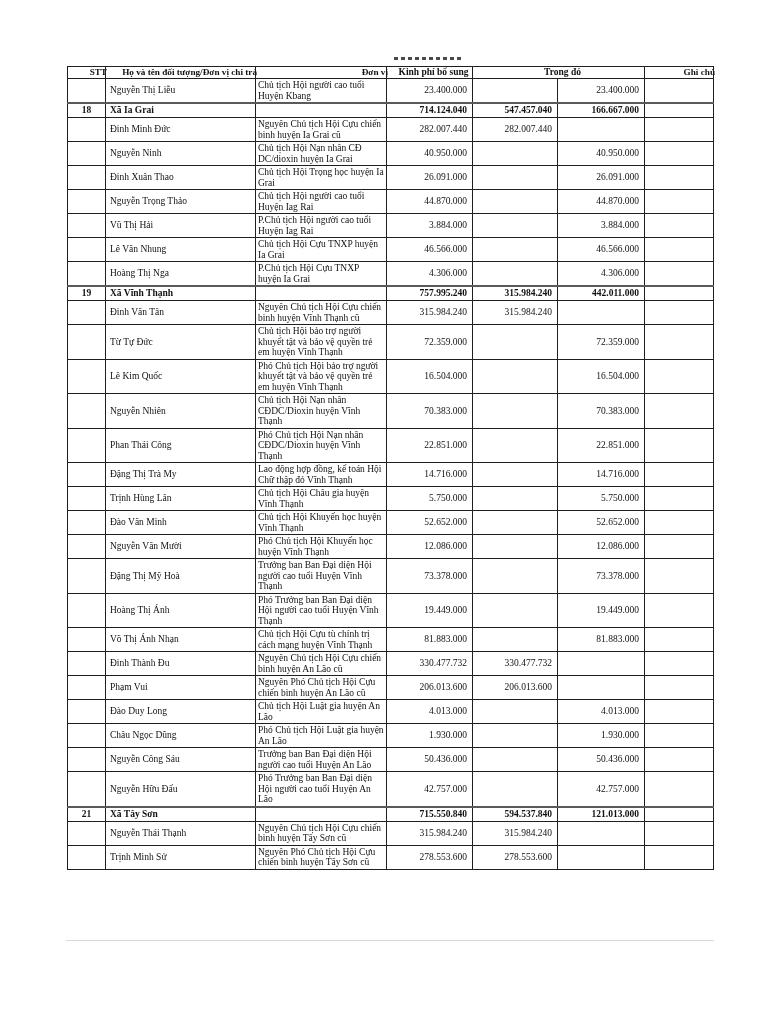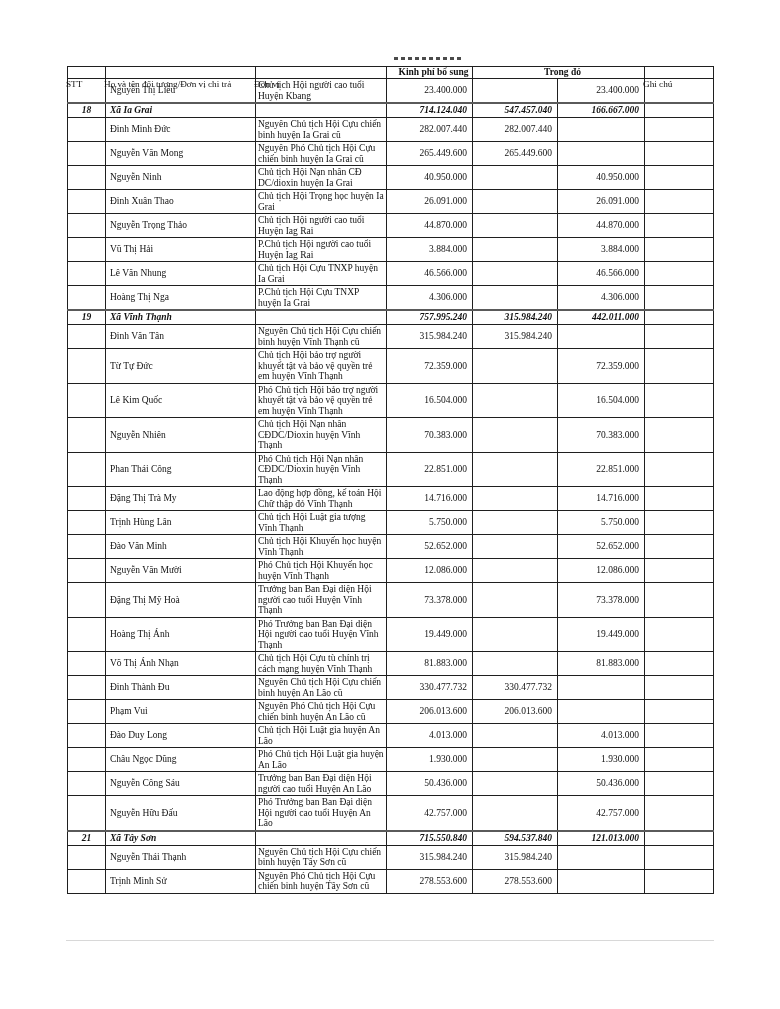--- a/index.html
+++ b/index.html
@@ -33,31 +33,31 @@
     border:1px solid var(--border);
     font-size:9.5px;line-height:10.5px;
     padding:1px 2px;vertical-align:middle;
     font-weight:normal;text-align:left;
     word-wrap:break-word;
   }
   thead th{height:11px;padding:0;font-weight:bold;}
   th.topline{vertical-align:top;text-align:center;line-height:11px;font-size:9.5px;padding-left:8px;}
   th.straddle{position:relative;}
   th.straddle .drop{
-    position:absolute;left:-2px;right:-2px;top:12px;
-    text-align:left;white-space:nowrap;
-    font-weight:normal;font-size:9.2px;z-index:3;
+    position:absolute;left:-2px;right:-2px;top:0;
+    text-align:right;white-space:nowrap;
+    font-weight:bold;font-size:9.2px;z-index:3;
   }
   tbody td.stt{text-align:center;padding:1px 0;}
   tbody td.name{padding-left:4px;}
   tbody td.unit{padding:1px 2px 1px 2px;}
   tbody td.num{text-align:right;padding-right:5px;white-space:nowrap;}
   tbody td.note{padding:0;}
   tr.section td{
-    font-weight:bold;font-style:italic;
+    font-weight:bold;
     border-top:2.5px solid var(--section-border);
     height:11px;
   }
 </style>
 </head>
 <body>
 
 <div class="page">
 
   <div class="artifact"></div>
@@ -113,29 +113,20 @@
     <td class="stt"></td>
     <td class="name">Đinh Minh Đức</td>
     <td class="unit">Nguyên Chủ tịch Hội Cựu chiến binh huyện Ia Grai cũ</td>
     <td class="num">282.007.440</td>
     <td class="num">282.007.440</td>
     <td class="num"></td>
     <td class="note"></td>
   </tr>
         <tr>
     <td class="stt"></td>
-    <td class="name">Nguyễn Văn Mong</td>
-    <td class="unit">Nguyên Phó Chủ tịch Hội Cựu chiến binh huyện Ia Grai cũ</td>
-    <td class="num">265.449.600</td>
-    <td class="num">265.449.600</td>
-    <td class="num"></td>
-    <td class="note"></td>
-  </tr>
-        <tr>
-    <td class="stt"></td>
     <td class="name">Nguyễn Ninh</td>
     <td class="unit">Chủ tịch Hội Nạn nhân CĐ DC/dioxin huyện Ia Grai</td>
     <td class="num">40.950.000</td>
     <td class="num"></td>
     <td class="num">40.950.000</td>
     <td class="note"></td>
   </tr>
         <tr>
     <td class="stt"></td>
     <td class="name">Đinh Xuân Thao</td>
@@ -240,21 +231,21 @@
     <td class="name">Đặng Thị Trà My</td>
     <td class="unit">Lao động hợp đồng, kế toán Hội Chữ thập đỏ Vĩnh Thạnh</td>
     <td class="num">14.716.000</td>
     <td class="num"></td>
     <td class="num">14.716.000</td>
     <td class="note"></td>
   </tr>
         <tr>
     <td class="stt"></td>
     <td class="name">Trịnh Hùng Lân</td>
-    <td class="unit">Chủ tịch Hội Luật gia tượng Vĩnh Thạnh</td>
+    <td class="unit">Chủ tịch Hội Châu gia huyện Vĩnh Thạnh</td>
     <td class="num">5.750.000</td>
     <td class="num"></td>
     <td class="num">5.750.000</td>
     <td class="note"></td>
   </tr>
         <tr>
     <td class="stt"></td>
     <td class="name">Đào Văn Minh</td>
     <td class="unit">Chủ tịch Hội Khuyến học huyện Vĩnh Thạnh</td>
     <td class="num">52.652.000</td>

